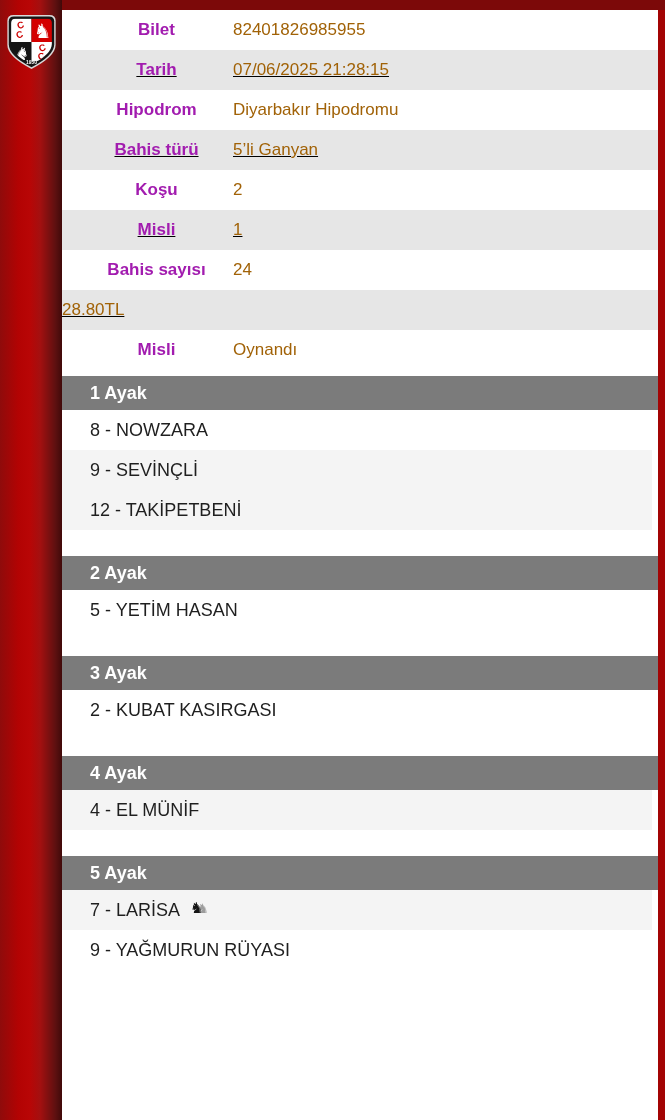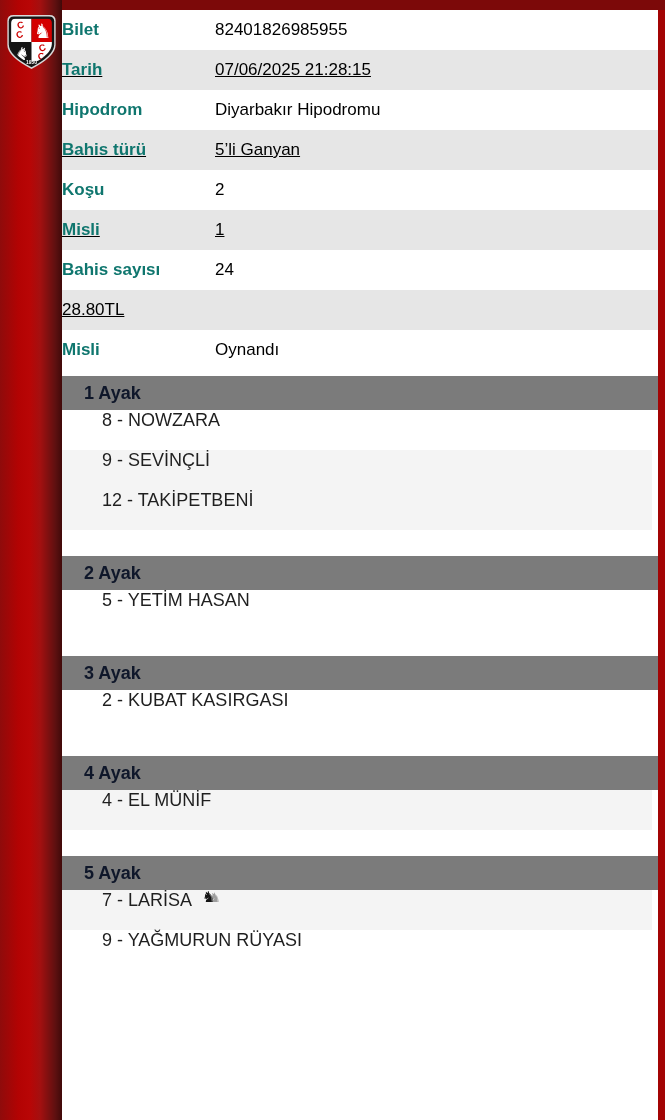--- a/index.html
+++ b/index.html
@@ -20,31 +20,31 @@
   
   .right-strip{position:absolute;right:0;top:10px;width:7px;height:1110px;background:#a30404;}
 
   .logo{position:absolute;left:5px;top:14px;width:53px;height:56px;}
 
   .content{position:absolute;left:62px;top:10px;width:596px;min-height:1110px;background:#ffffff;}
 
   
   .info-row{height:40px;display:flex;align-items:center;background:#ffffff;}
   .info-row.alt{background:#e6e6e6;text-decoration:underline;}
-  .info-label{width:153px;font-weight:700;font-size:17px;color:#0f766e;flex:none;}
-  .info-value{font-size:17px;color:#000000;flex:1;}
+  .info-label{width:153px;padding-left:18px;font-weight:700;font-size:17px;color:#a21caf;flex:none;text-align:center;}
+  .info-value{font-size:17px;color:#a16207;flex:1;}
 
   
   .leg-header{
-    height:34px;margin-top:26px;background:#7b7b7b;color:#0f172a;
-    font-weight:700;font-size:18px;display:flex;align-items:center;padding-left:22px;
+    height:34px;margin-top:26px;background:#7b7b7b;color:#ffffff;
+    font-weight:700;font-size:18px;display:flex;align-items:center;padding-left:28px;
   }
   .leg-header.first{margin-top:6px;}
   .leg-row{
-    height:40px;display:flex;padding-left:40px;
+    height:40px;display:flex;align-items:center;padding-left:28px;
     font-size:18px;color:#1f1f1f;background:#ffffff;margin-right:6px;
   }
   .leg-row.alt{background:#f4f4f4;}
 
   
   .ekuri{position:relative;display:inline-block;width:22px;height:18px;margin-left:10px;flex:none;}
   .ekuri .head{position:absolute;font-family:"DejaVu Sans",sans-serif;line-height:1;}
   .ekuri .back{left:7px;top:1px;font-size:13px;color:#9d9d9d;}
   .ekuri .front{left:0;top:0;font-size:15px;color:#141414;}
 </style>

